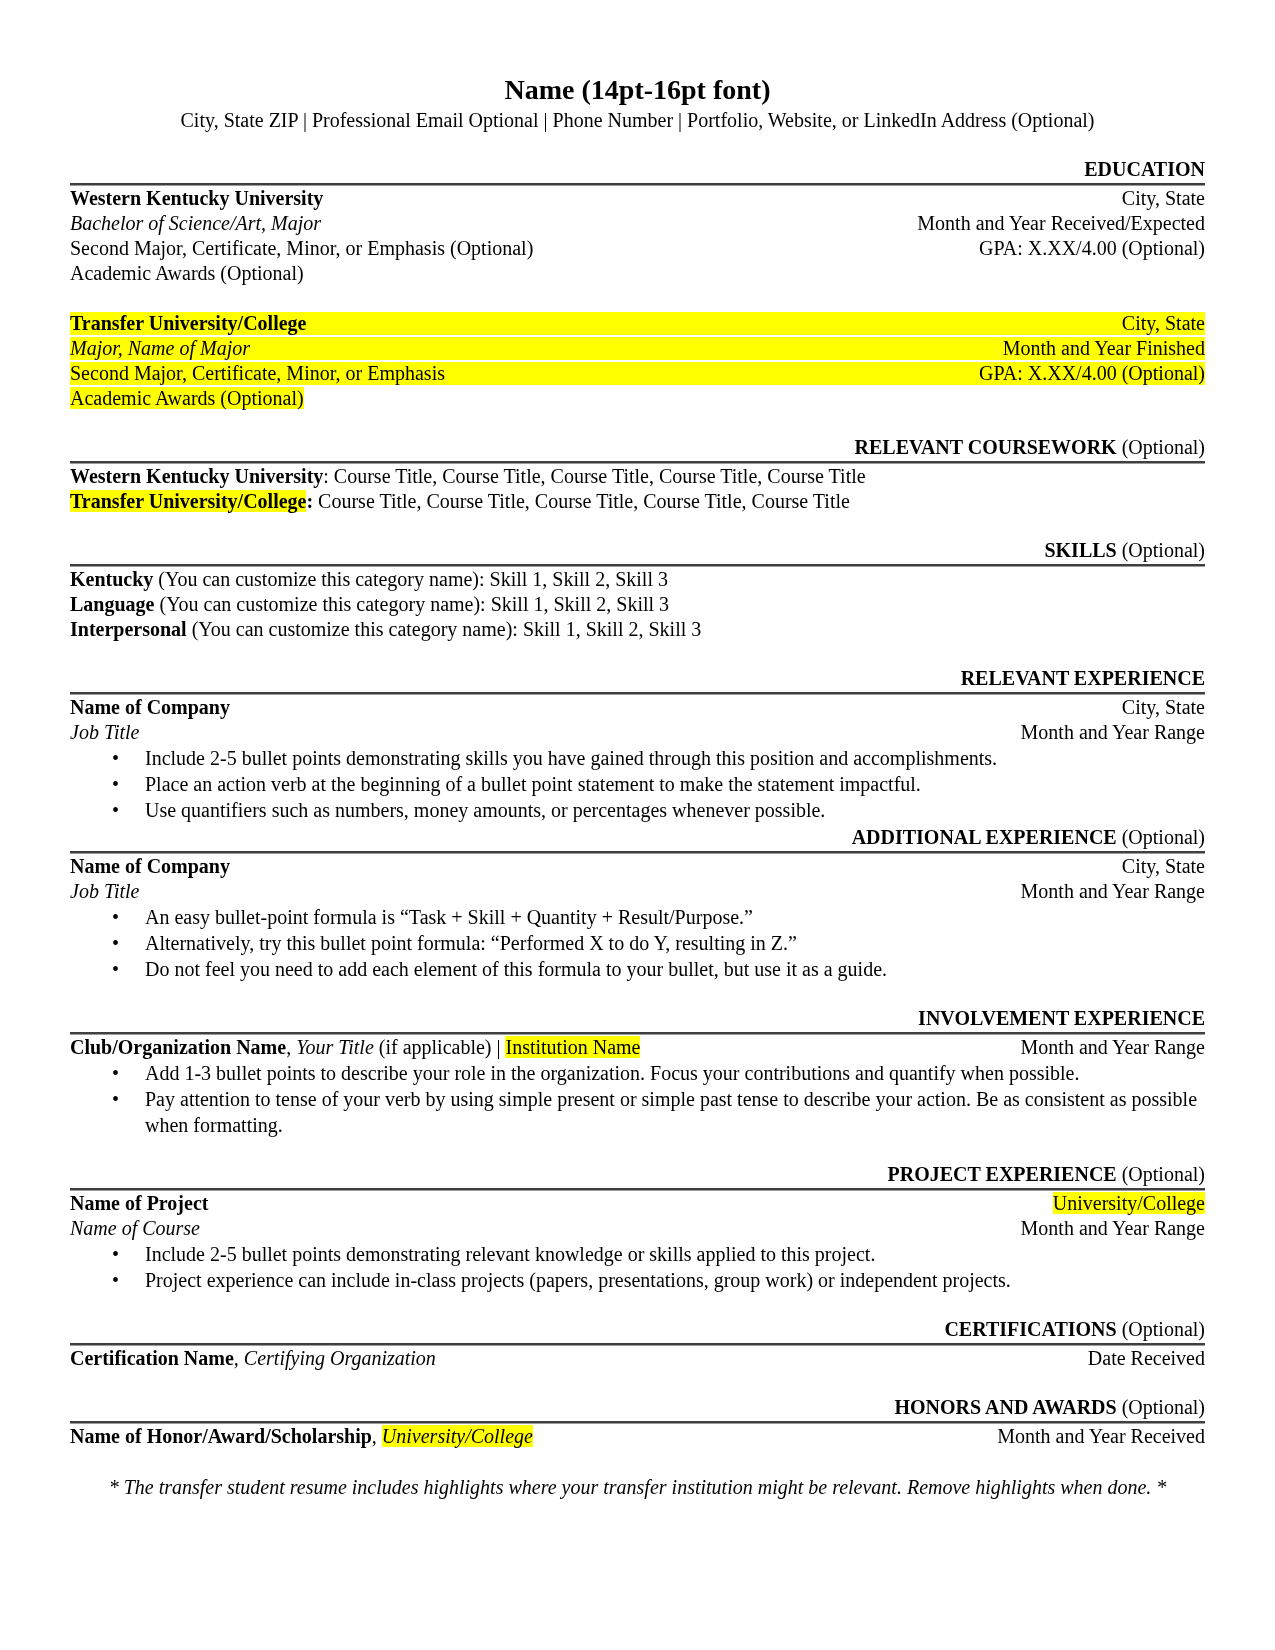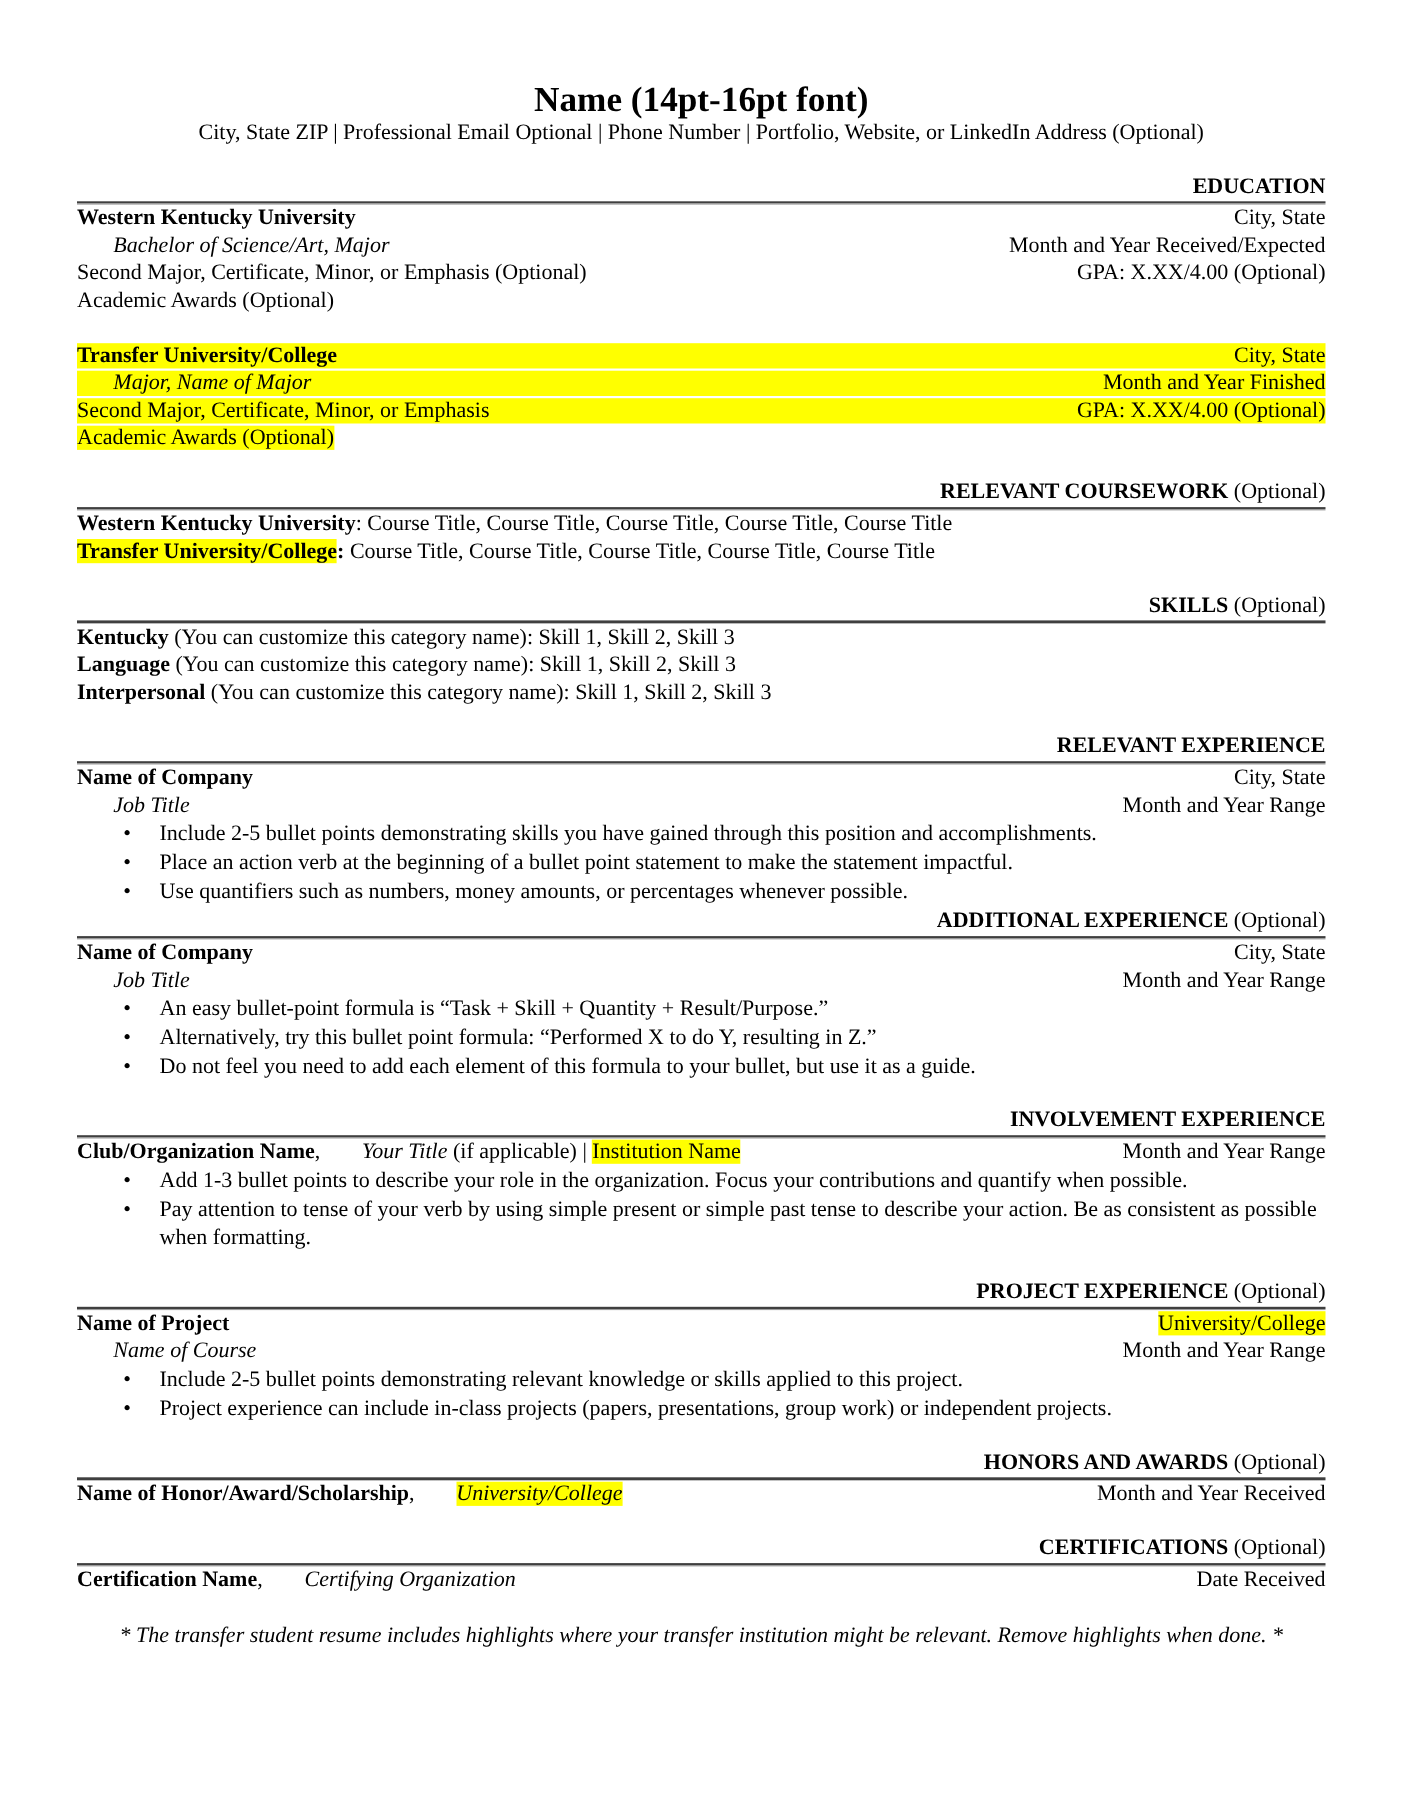--- a/index.html
+++ b/index.html
@@ -10,41 +10,41 @@
     padding: 72px 70px 40px 70px;
     background: #ffffff;
     color: #000000;
     font-family: "Liberation Serif", "DejaVu Serif", serif;
     font-size: 20px;
     line-height: 25px;
   }
   .name-title {
     text-align: center;
     font-weight: bold;
-    font-size: 32px;
+    font-size: 28px;
     line-height: 36px;
   }
   .contact-line { text-align: center; line-height: 25px; }
 
   .section { margin-top: 24px; }
   .section.tight { margin-top: 2px; }
   .heading { font-weight: bold; line-height: 25px; text-align: right; }
   .opt { font-weight: normal; }
   .rule {
     height: 3px;
     margin: 1px 0 0 0;
     background: linear-gradient(to bottom, #3f3f3f 0, #3f3f3f 2px, #9b9b9b 2px, #9b9b9b 3px);
   }
 
   .row { display: flex; justify-content: space-between; line-height: 25px; }
   .row .left { flex: 1 1 auto; min-width: 0; }
   .row .right { flex: 0 0 auto; text-align: right; white-space: nowrap; }
 
   .b { font-weight: bold; }
-  .i { font-style: italic; margin-left: 33px; }
+  .i { font-style: italic; }
   .pre { white-space: pre-wrap; }
 
   .hl { background: #ffff00; }
   .hl-band {
     background-image: linear-gradient(#ffff00, #ffff00);
     background-size: 100% 23px;
     background-position: 0 center;
     background-repeat: no-repeat;
   }
   .transfer-block { margin-top: 25px; }
@@ -224,39 +224,39 @@
       <span class="btext">Include 2-5 bullet points demonstrating relevant knowledge or skills applied to this project.</span>
     </div>
     <div class="bullet">
       <span class="dot">•</span>
       <span class="btext">Project experience can include in-class projects (papers, presentations, group work) or independent projects.</span>
     </div>
   </div>
 
   <div class="section">
     <div class="heading">
+      <span>CERTIFICATIONS</span><span class="opt pre"> (Optional)</span>
+    </div>
+    <div class="rule"></div>
+    <div class="row">
+      <span class="left">
+        <span class="b">Certification Name</span><span class="pre">, </span><span class="i">Certifying Organization</span>
+      </span>
+      <span class="right">Date Received</span>
+    </div>
+  </div>
+
+  <div class="section">
+    <div class="heading">
       <span>HONORS AND AWARDS</span><span class="opt pre"> (Optional)</span>
     </div>
     <div class="rule"></div>
     <div class="row">
       <span class="left">
         <span class="b">Name of Honor/Award/Scholarship</span><span class="pre">, </span><span class="i hl">University/College</span>
       </span>
       <span class="right">Month and Year Received</span>
     </div>
   </div>
 
-  <div class="section">
-    <div class="heading">
-      <span>CERTIFICATIONS</span><span class="opt pre"> (Optional)</span>
-    </div>
-    <div class="rule"></div>
-    <div class="row">
-      <span class="left">
-        <span class="b">Certification Name</span><span class="pre">, </span><span class="i">Certifying Organization</span>
-      </span>
-      <span class="right">Date Received</span>
-    </div>
-  </div>
-
   <div class="footnote">* The transfer student resume includes highlights where your transfer institution might be relevant. Remove highlights when done. *</div>
 
 </div>
 
 </body></html>

